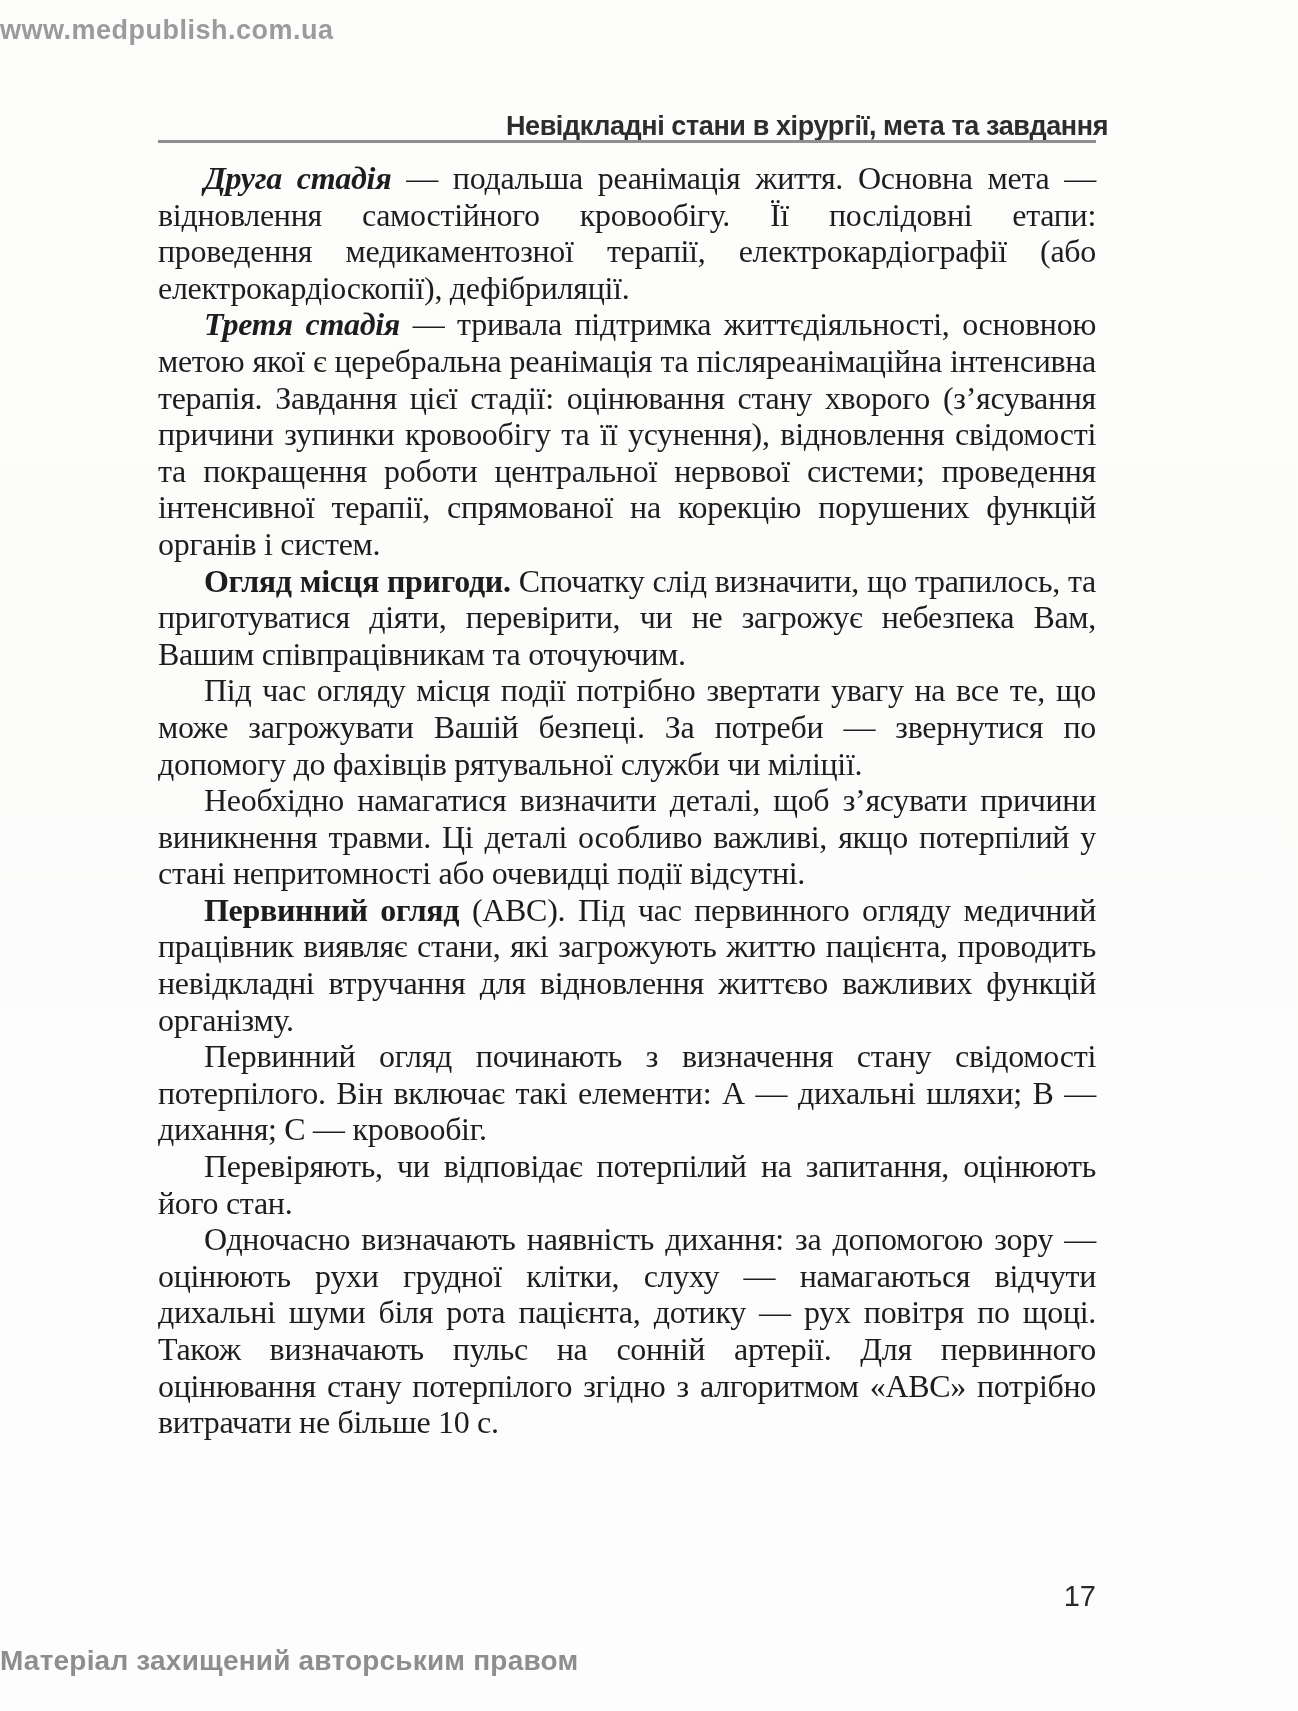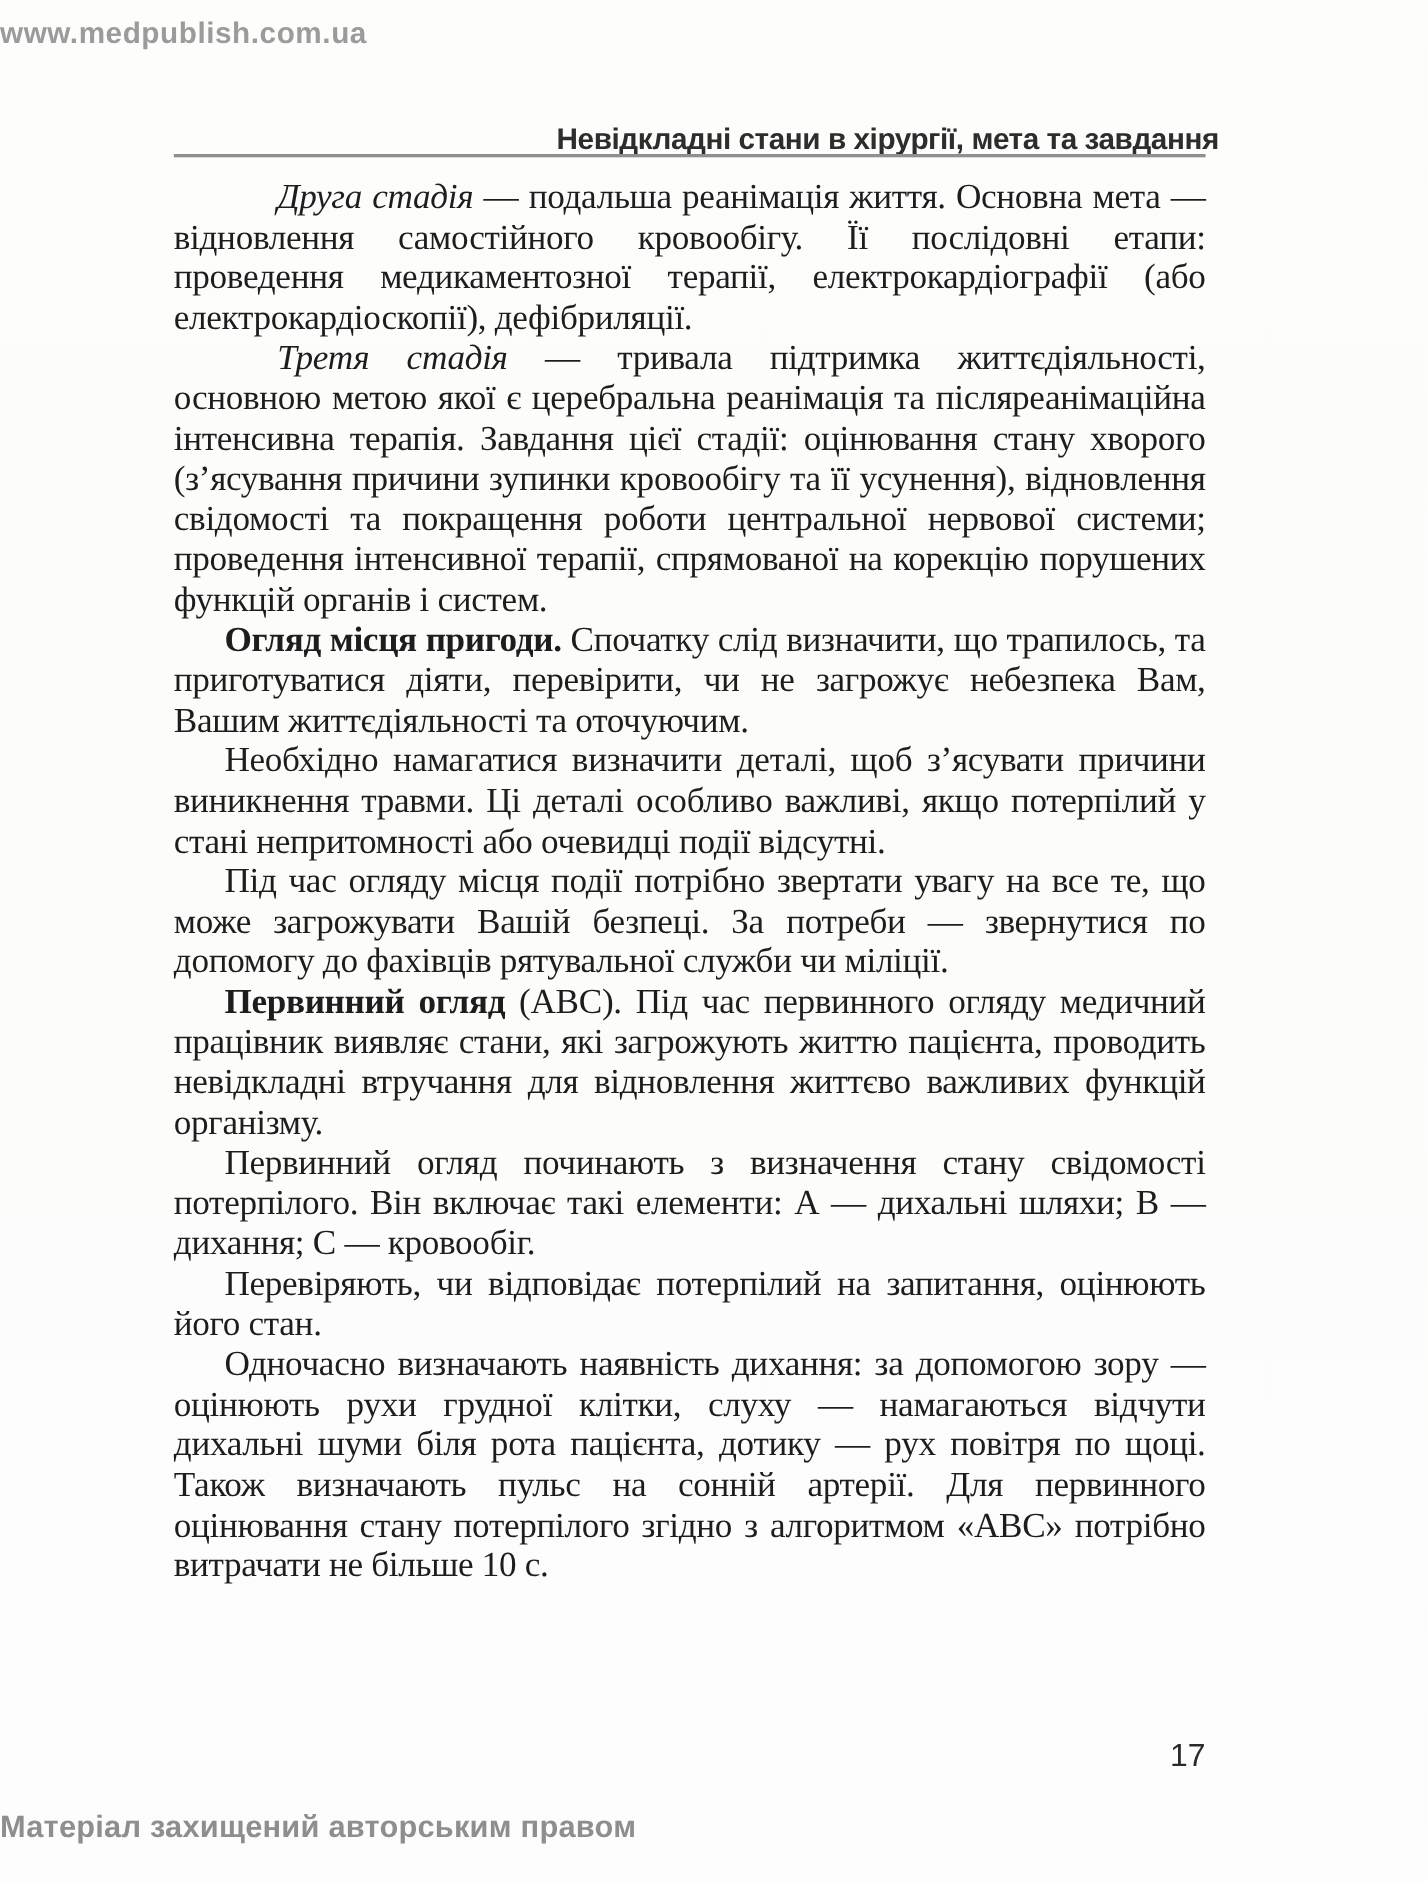--- a/index.html
+++ b/index.html
@@ -42,21 +42,21 @@
     font-size: 32px;
     line-height: 36.6px;
     color: #1d1d1d;
     text-align: justify;
     letter-spacing: -0.3px;
   }
   .body-text p {
     margin: 0;
     text-indent: 46px;
   }
-  .lead.bi { font-weight: normal; font-style: italic; margin-left: 48px; }
+  .lead.bi { font-weight: bold; font-style: italic; }
   .lead.b  { font-weight: bold; margin-top: 20px; }
   .page-number {
     position: absolute;
     top: 1580px; left: 158px; width: 938px;
     text-align: right;
     font-family: "Liberation Sans", sans-serif;
     font-size: 29px;
     color: #2a2a2a;
   }
   .copyright {
@@ -79,25 +79,25 @@
   <div class="running-head">Невідкладні стани в хірургії, мета та завдання</div>
 
   <div class="head-rule"></div>
 
   <div class="body-text">
 
     <p><span class="lead bi">Друга стадія</span><span> — подальша реанімація життя. Основна мета — відновлення самостійного кровообігу. Її послідовні етапи: проведення медикаментозної терапії, електрокардіографії (або електрокардіоскопії), дефібриляції.</span></p>
 
     <p><span class="lead bi">Третя стадія</span><span> — тривала підтримка життєдіяльності, основною метою якої є церебральна реанімація та післяреанімаційна інтенсивна терапія. Завдання цієї стадії: оцінювання стану хворого (з’ясування причини зупинки кровообігу та її усунення), відновлення свідомості та покращення роботи центральної нервової системи; проведення інтенсивної терапії, спрямованої на корекцію порушених функцій органів і систем.</span></p>
 
-    <p><span class="lead b">Огляд місця пригоди.</span><span> Спочатку слід визначити, що трапилось, та приготуватися діяти, перевірити, чи не загрожує небезпека Вам, Вашим життєдіяльності та оточуючим.</span></p>
+    <p><span class="lead b">Огляд місця пригоди.</span><span> Спочатку слід визначити, що трапилось, та приготуватися діяти, перевірити, чи не загрожує небезпека Вам, Вашим співпрацівникам та оточуючим.</span></p>
+
+    <p><span>Під час огляду місця події потрібно звертати увагу на все те, що може загрожувати Вашій безпеці. За потреби — звернутися по допомогу до фахівців рятувальної служби чи міліції.</span></p>
 
     <p><span>Необхідно намагатися визначити деталі, щоб з’ясувати причини виникнення травми. Ці деталі особливо важливі, якщо потерпілий у стані непритомності або очевидці події відсутні.</span></p>
-
-    <p><span>Під час огляду місця події потрібно звертати увагу на все те, що може загрожувати Вашій безпеці. За потреби — звернутися по допомогу до фахівців рятувальної служби чи міліції.</span></p>
 
 
     <p><span class="lead b">Первинний огляд</span><span> (АВС). Під час первинного огляду медичний працівник виявляє стани, які загрожують життю пацієнта, проводить невідкладні втручання для відновлення життєво важливих функцій організму.</span></p>
 
     <p><span>Первинний огляд починають з визначення стану свідомості потерпілого. Він включає такі елементи: А — дихальні шляхи; В — дихання; С — кровообіг.</span></p>
 
     <p><span>Перевіряють, чи відповідає потерпілий на запитання, оцінюють його стан.</span></p>
 
     <p><span>Одночасно визначають наявність дихання: за допомогою зору — оцінюють рухи грудної клітки, слуху — намагаються відчути дихальні шуми біля рота пацієнта, дотику — рух повітря по щоці. Також визначають пульс на сонній артерії. Для первинного оцінювання стану потерпілого згідно з алгоритмом «АВС» потрібно витрачати не більше 10 с.</span></p>
 

